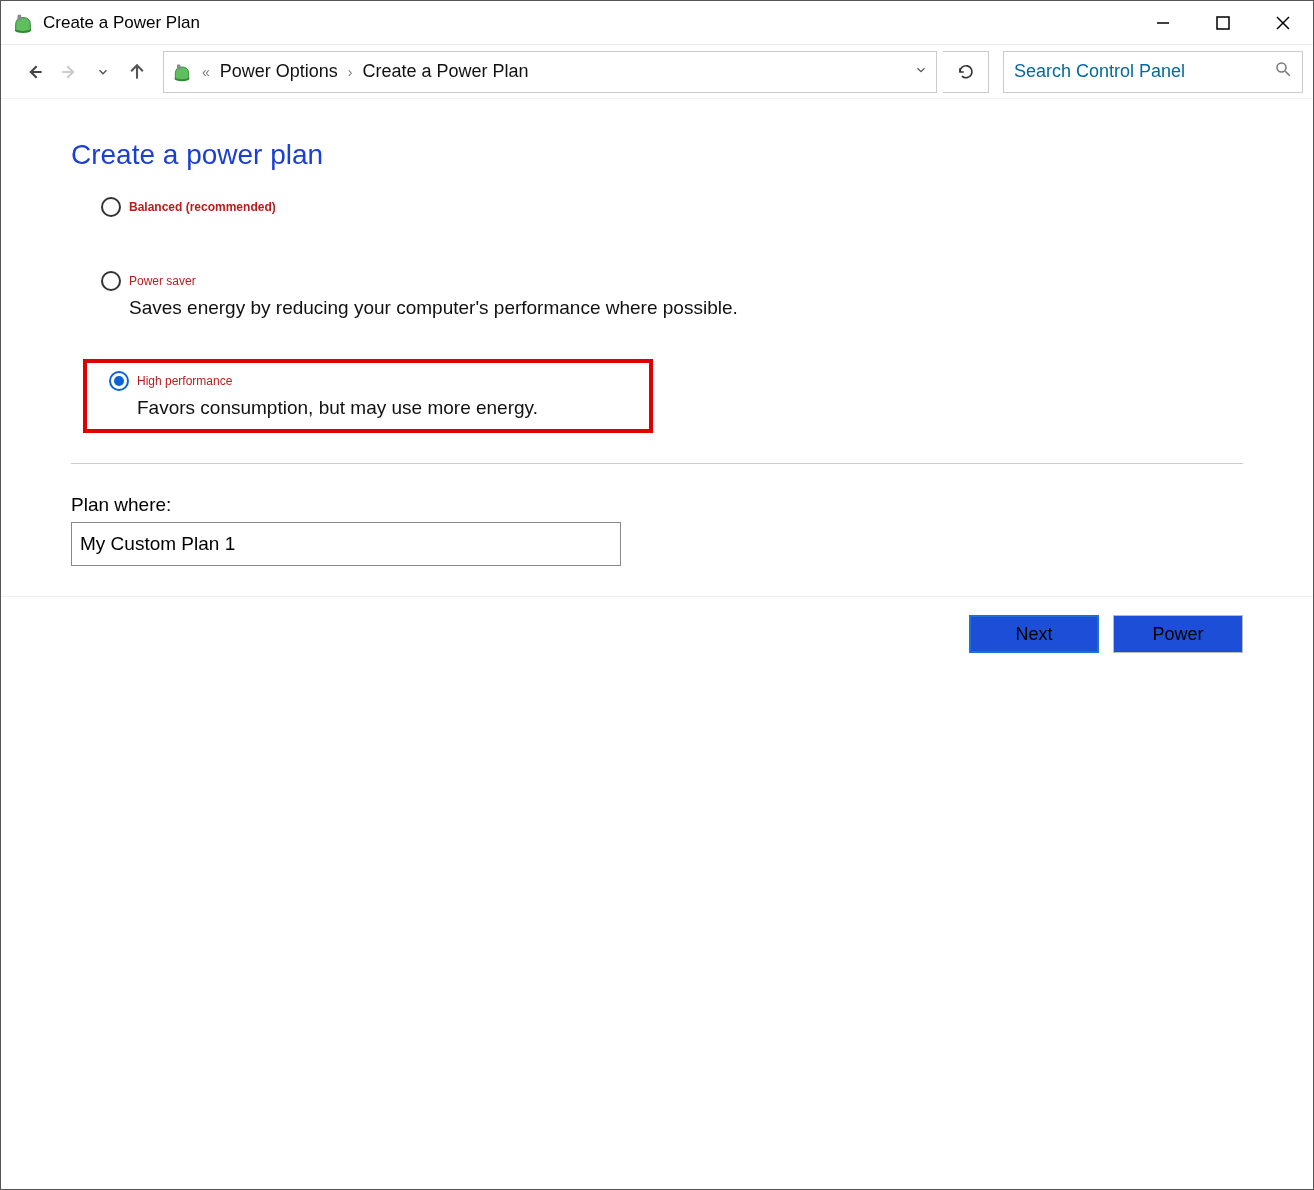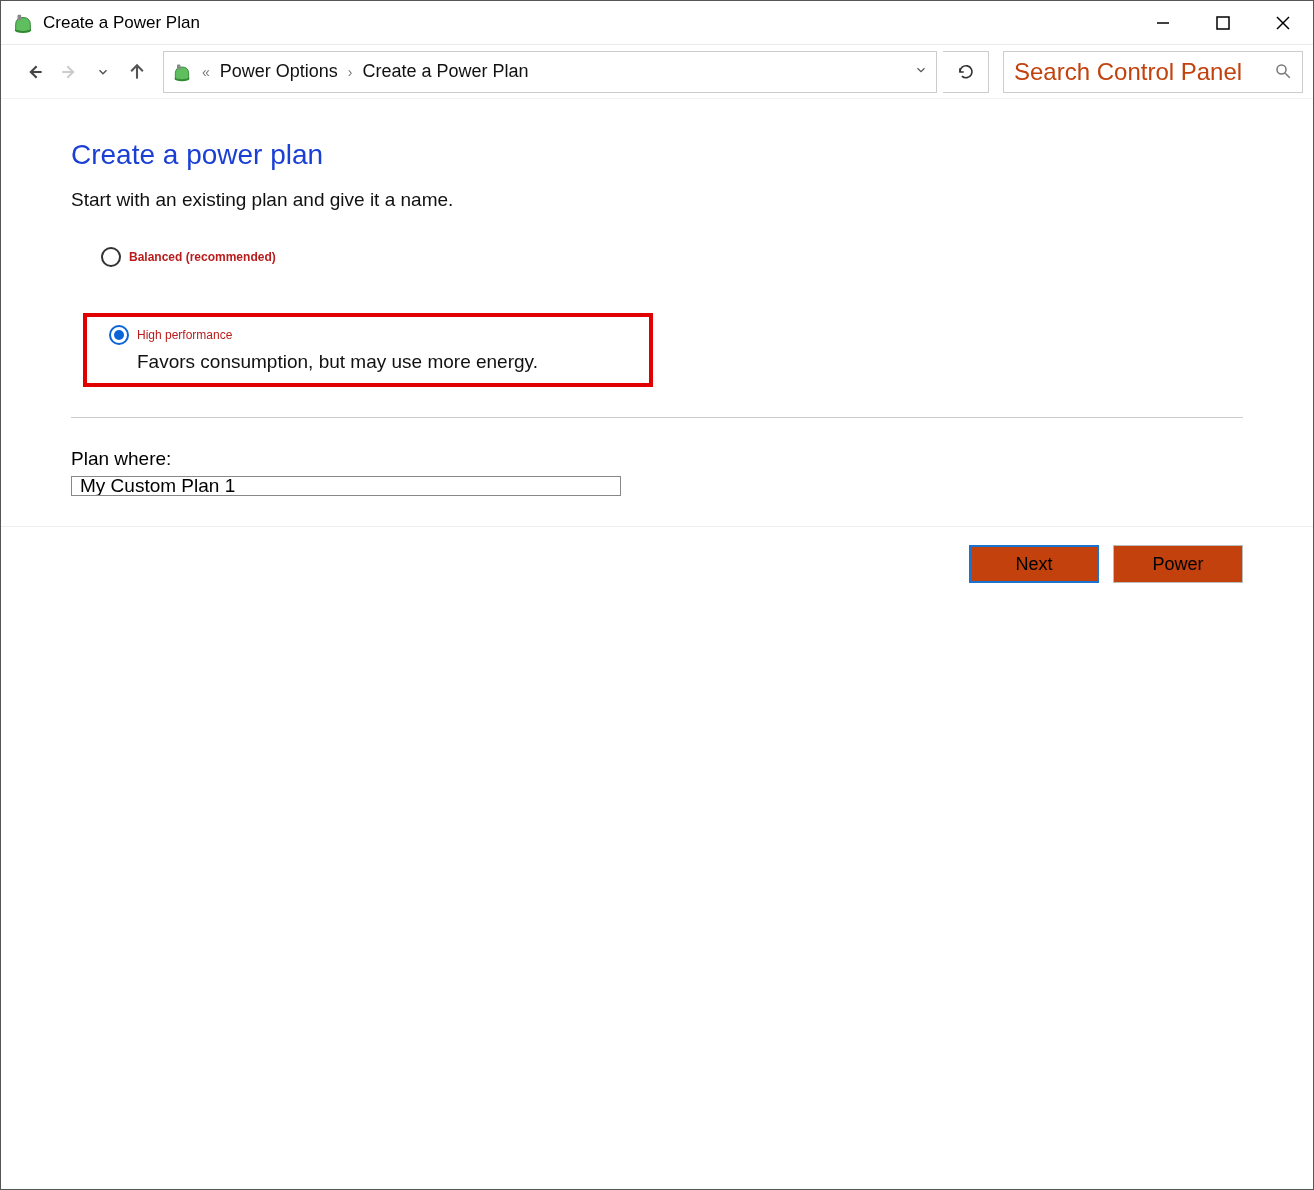--- a/index.html
+++ b/index.html
@@ -72,22 +72,22 @@
       border: 1px solid #ccc; border-left: none;
       display:flex; align-items:center; justify-content:center;
       color:#333; font-size:18px;
     }
     .searchbox {
       width: 300px; height: 42px;
       border: 1px solid #ccc;
       display: flex; align-items: center;
       padding: 0 10px;
       margin-left: 8px;
-      color: #c2410c;
-      font-size: 24px;
+      color: #0369a1;
+      font-size: 18px;
     }
     .searchbox .ph { flex:1; }
     
     .content {
       padding: 40px 70px 20px 70px;
     }
     .page-title {
       color: #1a3fd4;
       font-size: 28px;
       font-weight: 400;
@@ -134,38 +134,38 @@
       margin-left: 28px;
     }
     hr.sep {
       border: none;
       border-top: 1px solid #ccc;
       margin: 18px 0 30px 0;
     }
     .fieldlabel { font-size: 19px; margin-bottom: 6px; }
     .textinput {
       width: 550px;
-      height: 20px;
+      height: 44px;
       border: 1px solid #888;
       font-size: 19px;
       padding: 2px 8px;
       font-family: inherit;
     }
     
     .footer {
       border-top: 1px solid #eee;
       padding: 18px 70px;
       display: flex;
       justify-content: flex-end;
       gap: 14px;
       margin-top: 10px;
     }
     .btn {
       width: 130px; height: 38px;
-      background: #c2410c;
+      background: #1d4ed8;
       border: 1px solid #bbb;
       font-size: 18px;
       font-family: inherit;
       cursor: pointer;
     }
     .btn.primary {
       border: 2px solid #1a73d1;
     }
     .power-icon-svg { display:block; }
   </style>
@@ -256,28 +256,34 @@
       <svg width="18" height="18" viewBox="0 0 24 24">
           <circle cx="10" cy="10" r="6" fill="none" stroke="#777" stroke-width="2"></circle>
           <line x1="15" y1="15" x2="21" y2="21" stroke="#777" stroke-width="2"></line>
         </svg>
     </span>
   </div>
 </div>
 
 <div class="content">
   <h1 class="page-title">Create a power plan</h1>
-  <p class="page-subtitle">Start with an existing plan and give it a name.</p>
 
   <div class="plans" id="plans-container">
       <div class="plan">
         <div class="plan-header">
           <span class="radio"></span>
           <span class="plan-label bold">Balanced (recommended)</span>
         </div>
+      </div>
+      <div class="plan">
+        <div class="plan-header">
+          <span class="radio"></span>
+          <span class="plan-label">Power saver</span>
+        </div>
+        <div class="plan-desc">Saves energy by reducing your computer's performance where possible.</div>
       </div>
       <div class="plan highlighted">
         <div class="plan-header">
           <span class="radio selected">
             <span class="dot"></span>
           </span>
           <span class="plan-label">High performance</span>
         </div>
         <div class="plan-desc">Favors consumption, but may use more energy.</div>
       </div>

